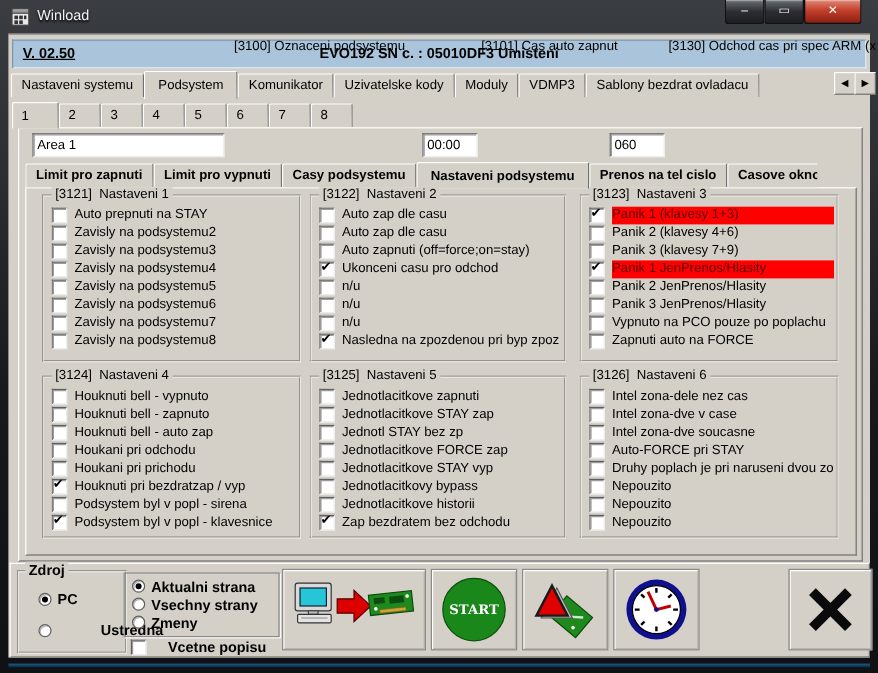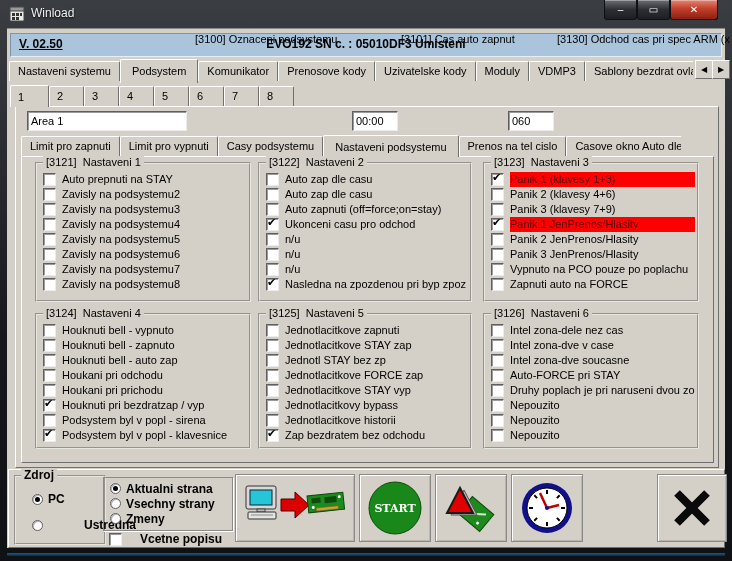--- a/index.html
+++ b/index.html
@@ -41,21 +41,21 @@
   .tabstrip{display:flex;align-items:center;overflow:hidden;}
   .tab{flex:0 0 auto;height:19px;line-height:19px;padding:0 8px;background:#d4d0c8;
     border-top:1px solid #fff;border-left:1px solid #fff;border-right:1px solid #6f6f6f;
     border-radius:2px 2px 0 0;white-space:nowrap;cursor:default;}
   .tab.sel{height:23px;line-height:22px;padding:0 11px;position:relative;z-index:3;}
   .mainstrip{left:2px;top:30px;width:684px;height:24px;}
   .mainstrip .tab.sel{height:23px;}
   .numstrip{left:3px;top:56px;width:400px;height:22px;}
   .numstrip .tab{width:26px;padding:0 0 0 7px;}
   .numstrip .tab.sel{height:22px;width:30px;}
-  .substrip{left:14px;top:106px;width:660px;height:22px;z-index:2;}
+  .substrip{left:14px;top:106px;width:660px;height:22px;z-index:2;font-weight:bold;}
   .substrip .tab.sel{height:22px;}
   .scrollbtn{width:16px;height:17px;background:#d4d0c8;display:flex;align-items:center;justify-content:center;
     font-size:8px;color:#000;cursor:default;}
 
   
   .page1{left:8px;top:77px;width:702px;height:360px;}
   .page2{left:14px;top:127px;width:691px;height:305px;z-index:1;}
 
   
   .frow{top:82px;height:20px;}
@@ -135,21 +135,20 @@
 
     <div class="abs header">
       <span class="version">V. 02.50</span>
       <div class="hdr-title">EVO192  SN c. : 05010DF3 Umisteni</div>
     </div>
 
     <div class="abs tabstrip mainstrip">
         <div class="tab">Nastaveni systemu</div>
         <div class="tab sel">Podsystem</div>
         <div class="tab">Komunikator</div>
-        <div class="tab">Prenosove kody</div>
         <div class="tab">Uzivatelske kody</div>
         <div class="tab">Moduly</div>
         <div class="tab">VDMP3</div>
         <div class="tab">Sablony bezdrat ovladacu</div>
       </div>
     <div class="abs scrollbtn raised" style="left:688px;top:31px;">
         <span>◀</span>
       </div>
     <div class="abs scrollbtn raised" style="left:705px;top:31px;">
         <span>▶</span>

